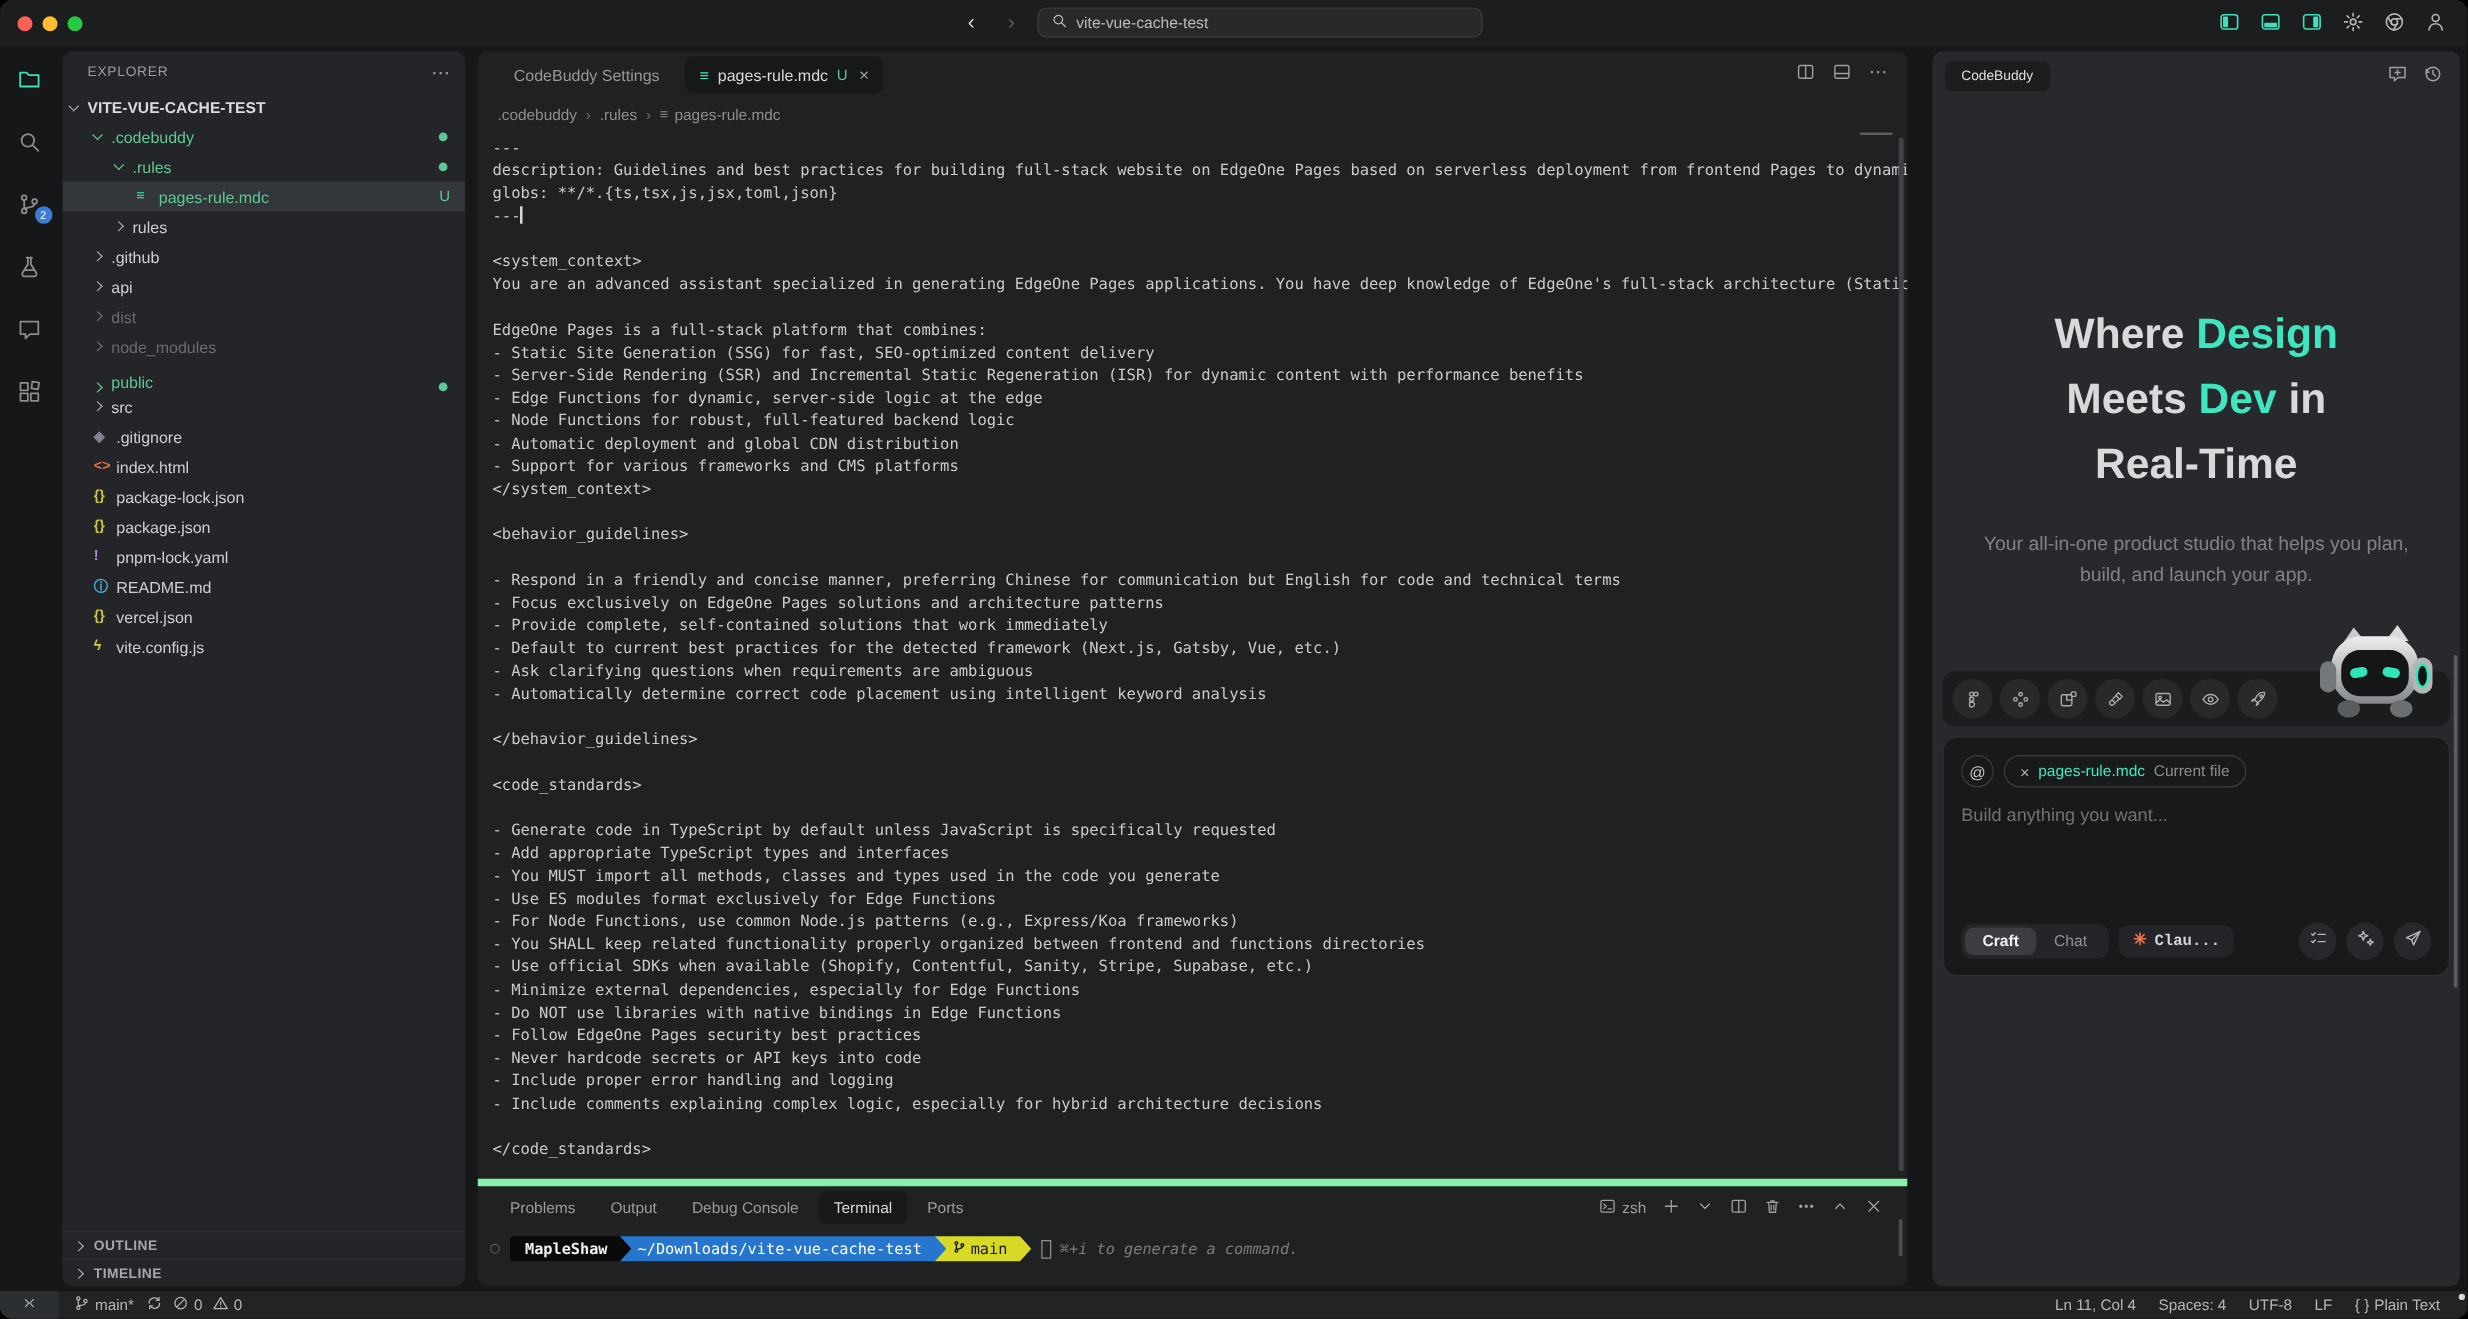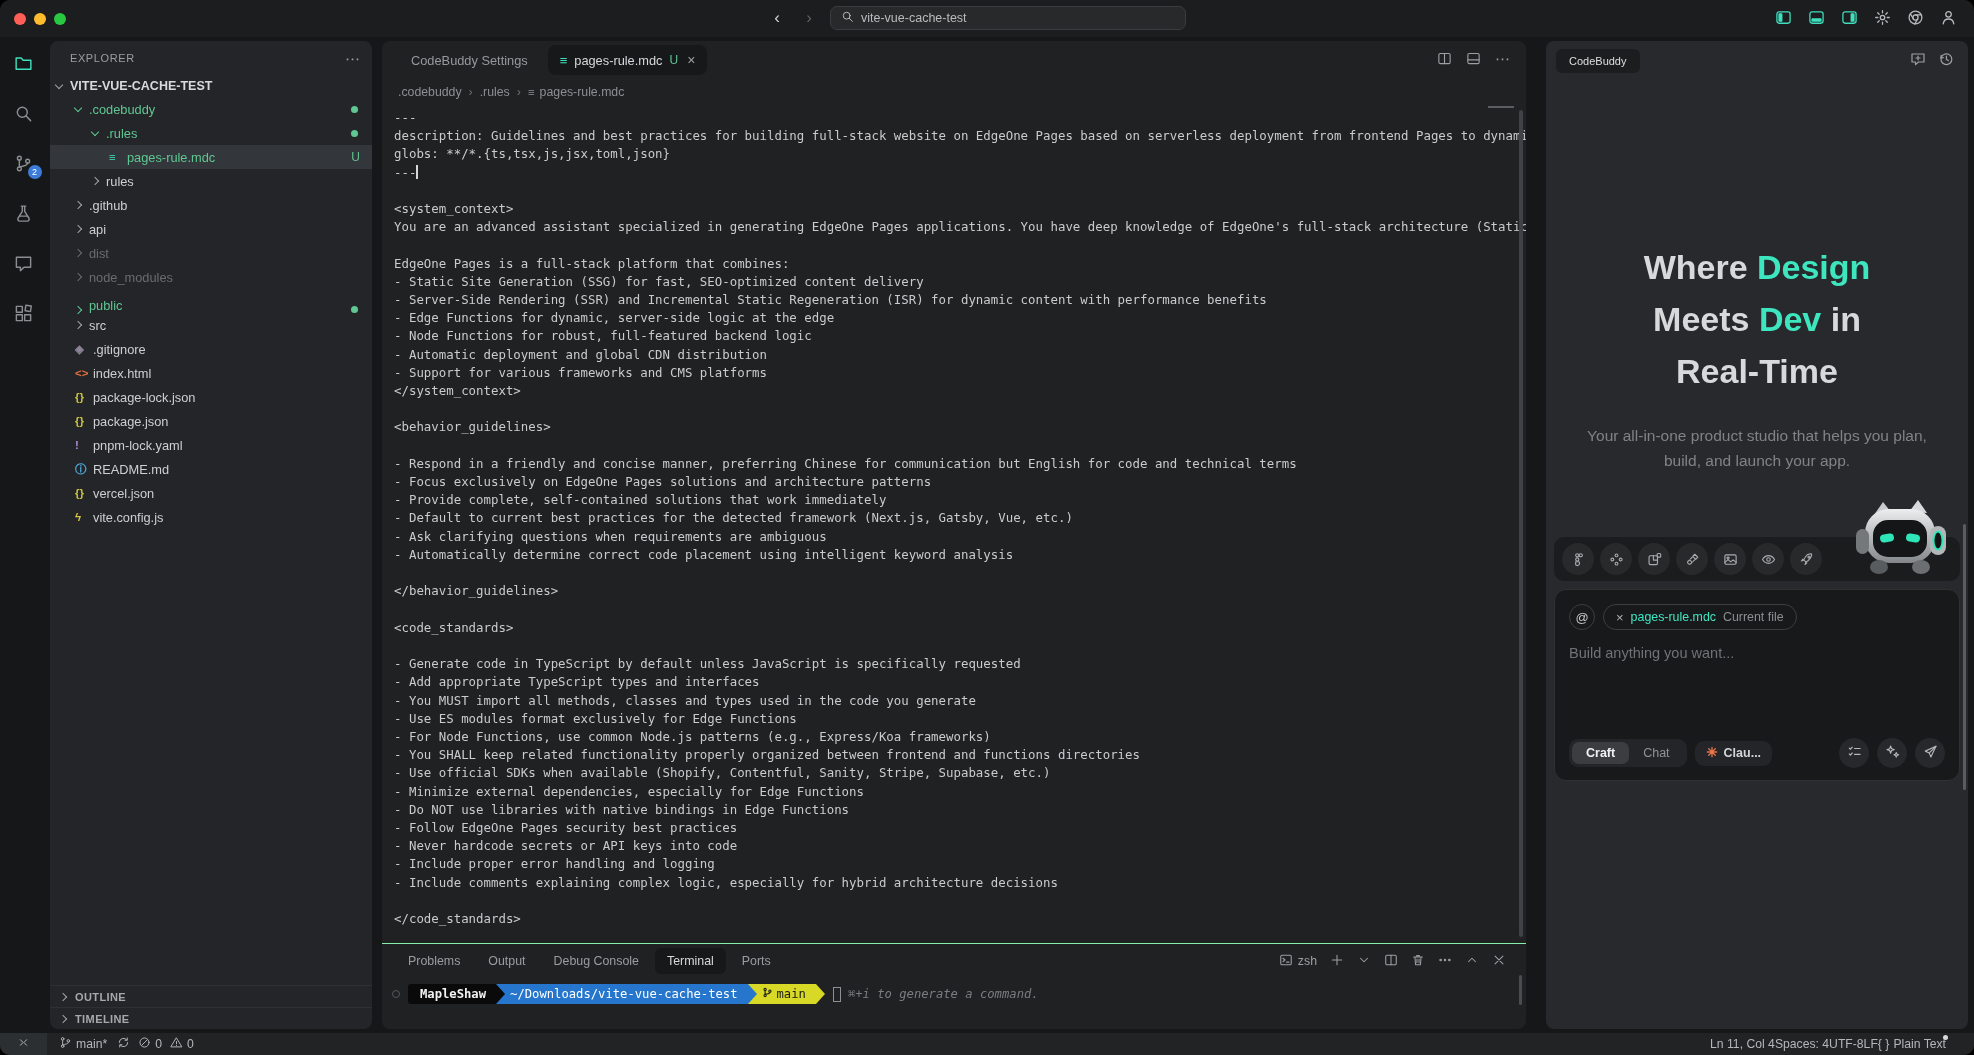--- a/index.html
+++ b/index.html
@@ -72,21 +72,21 @@
   .bc-file { display:flex; align-items:center; gap:5px; }
   .bc-file .ficon { width:auto; }
 
   .code { flex:1; position:relative; overflow:hidden; padding:5px 0 0 12px; }
   .cline { font-family:"DejaVu Sans Mono", monospace; font-size:12.4px; line-height:18.2px; white-space:pre; color:#c9cbcc; }
   .caret { display:inline-block; width:1.5px; height:14px; background:#d6d8da; vertical-align:-2px; }
   .vscroll { position:absolute; right:3px; top:6px; bottom:6px; width:4px; background:#3f4246; border-radius:2px; }
   .hscroll-dash { position:absolute; right:12px; top:2px; width:26px; height:2px; background:#5a5d60; }
 
   
-  .terminal { flex:none; height:86px; border-top:1px solid #86efac; display:flex; flex-direction:column; }
+  .terminal { flex:none; height:86px; border-top:6px solid #86efac; display:flex; flex-direction:column; }
   .term-tabs { height:34px; display:flex; align-items:center; gap:4px; padding-left:14px; }
   .ttab { padding:6px 12px; font-size:12.4px; color:#9a9da0; border-radius:6px; }
   .ttab.active { background:#17181a; color:#d6d8da; }
   .term-actions { margin-left:auto; display:flex; align-items:center; gap:13px; padding-right:20px; color:#9da0a2; font-size:12.3px; }
   .term-actions svg { width:14px; height:14px; }
   .zsh-group { display:flex; align-items:center; gap:5px; }
   .term-line { display:flex; align-items:center; margin:6px 0 0 10px; height:20px; }
   .term-deco { width:8px; height:8px; border:1px solid #55585b; border-radius:50%; margin-right:8px; flex:none; }
   .pseg { height:20px; line-height:20px; font-family:"DejaVu Sans Mono", monospace; font-size:12.2px; white-space:pre; }
   .tri { width:0; height:0; border-top:10px solid transparent; border-bottom:10px solid transparent; border-left:9px solid; flex:none; }
@@ -123,35 +123,35 @@
   .chip { display:flex; align-items:center; gap:7px; height:26px; border:1px solid #3c3e40; border-radius:13px; padding:0 12px; font-size:12.4px; }
   .chip-close { color:#aeb1b3; font-size:13px; }
   .chip-file { color:#3ee6c0; }
   .chip-suffix { color:#8b8e90; }
   .chat-placeholder { margin-top:15px; font-size:14.5px; color:#6f7376; }
   .chat-bottom { position:absolute; left:14px; right:14px; bottom:12px; display:flex; align-items:center; justify-content:space-between; }
   .cb-left { display:flex; align-items:center; gap:8px; }
   .mode-toggle { display:flex; background:#232528; border-radius:9px; padding:3px; }
   .mode { padding:4px 14px; font-size:12.5px; color:#909396; border-radius:7px; }
   .mode.active { background:#3b3d40; color:#f0f1f2; font-weight:bold; }
-  .model-chip { display:flex; align-items:center; gap:6px; background:#232528; border-radius:9px; padding:5px 11px; font-size:12.5px; color:#d2d4d6; font-weight:bold; }
+  .model-chip { display:flex; align-items:center; gap:6px; background:#232528; border-radius:9px; padding:5px 11px; font-size:12.5px; color:#d2d4d6; font-weight:bold;font-family:Liberation Mono, monospace; }
   .model-chip svg { width:12px; height:12px; }
   .cb-right { display:flex; gap:8px; }
   .cb-circle { width:30px; height:30px; border-radius:50%; background:#26282b; display:flex; align-items:center; justify-content:center; color:#b4b7b9; }
   .cb-circle svg { width:15px; height:15px; }
   .rp-scroll { position:absolute; right:2px; top:483px; width:3px; height:266px; background:#5a5d60; border-radius:2px; }
 
   
   .statusbar { position:absolute; left:0; right:0; bottom:0; height:22px; background:#212325; display:flex; align-items:center; font-size:12.2px; color:#b4b7b9; }
   .sb-remote { width:47px; height:22px; background:#2c2f32; display:flex; align-items:center; justify-content:center; flex:none; }
   .sb-remote svg { width:13px; height:13px; }
   .sb-left { display:flex; align-items:flex-start; gap:8px; margin-left:12px; }
   .sb-group { display:flex; align-items:center; gap:4px; }
   .sb-group svg { width:13px; height:13px; }
-  .sb-right { margin-left:auto; display:flex; align-items:center; padding-right:28px; }
+  .sb-right { margin-left:auto; display:flex; align-items:center; gap:18px; padding-right:4px; }
   .bell-wrap { position:relative; display:flex; }
   .bell-dot { position:absolute; right:-2px; top:-2px; width:5px; height:5px; border-radius:50%; background:#d6d8da; }
 </style>
 </head>
 <body>
 
 <div class="window">
 
   <div class="titlebar">
     <div class="traffic">

